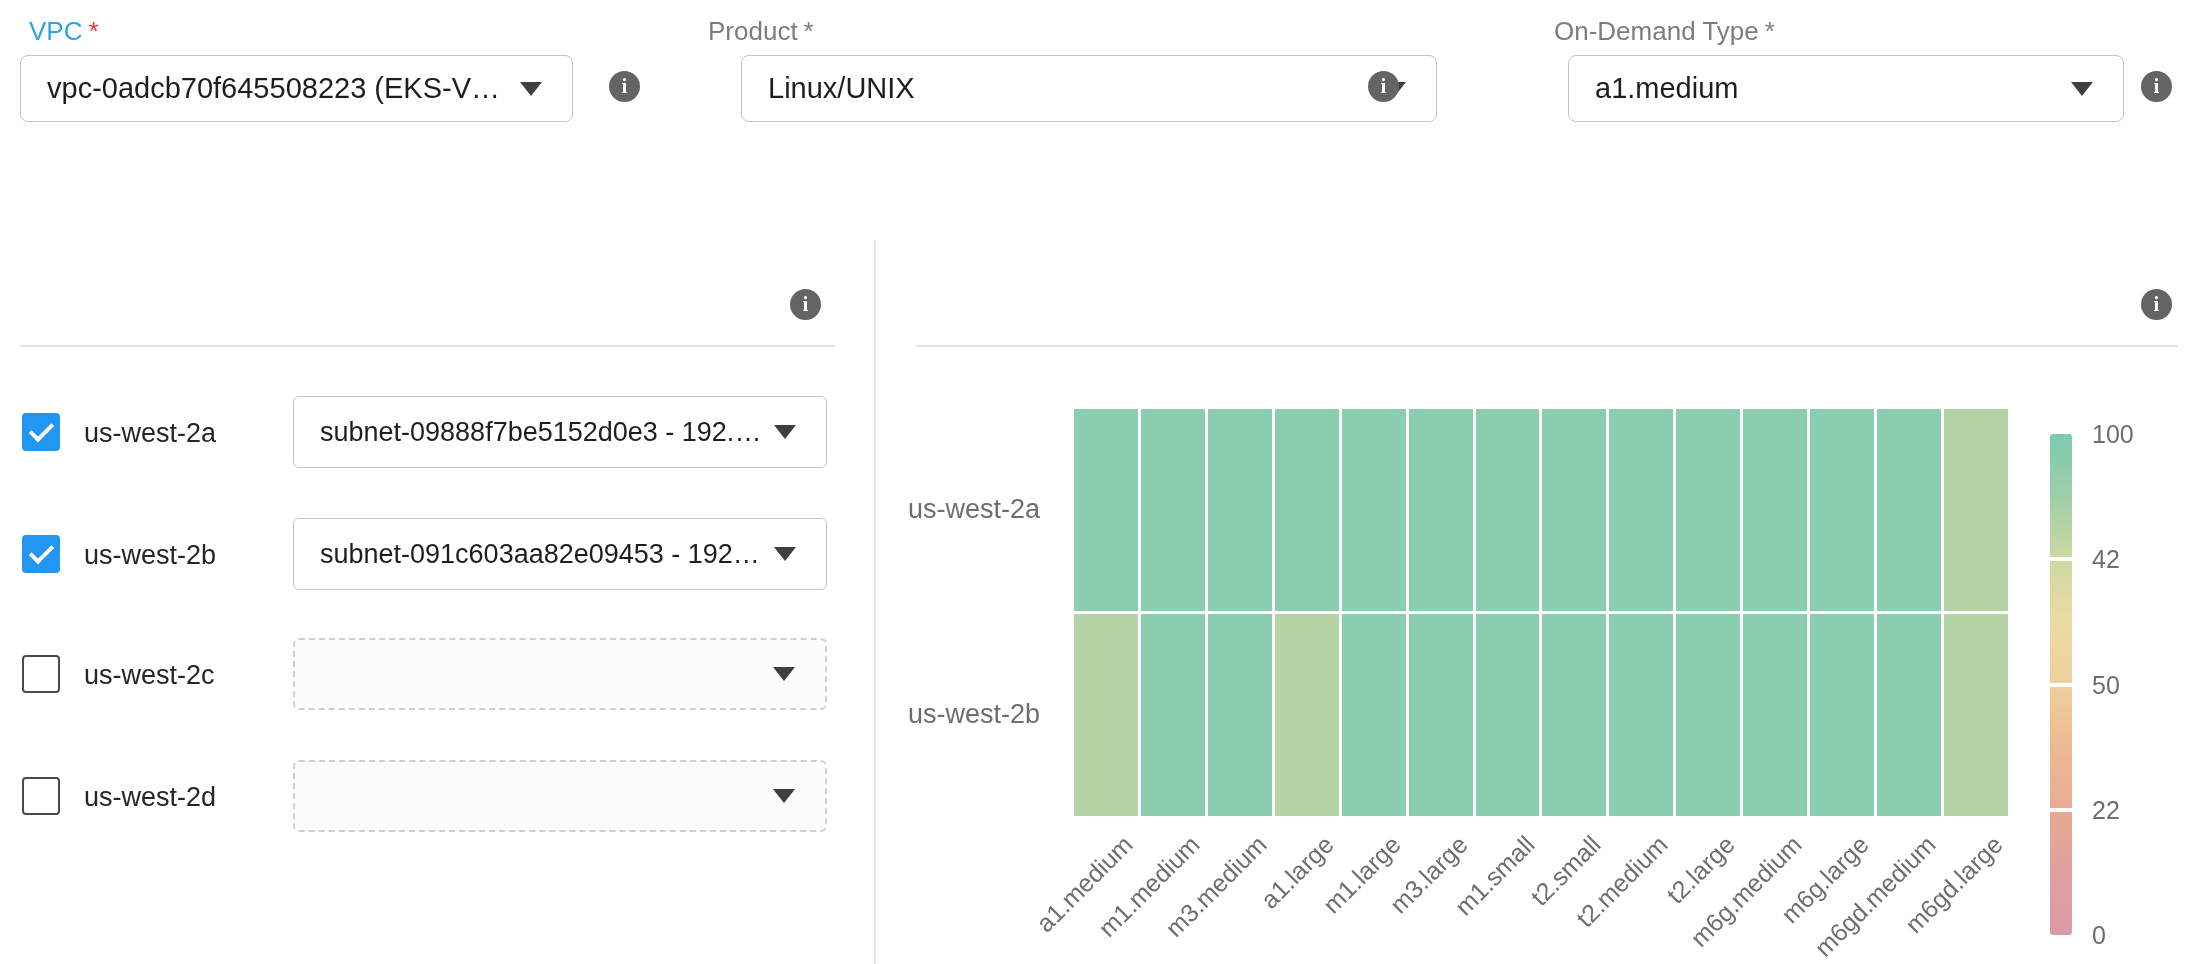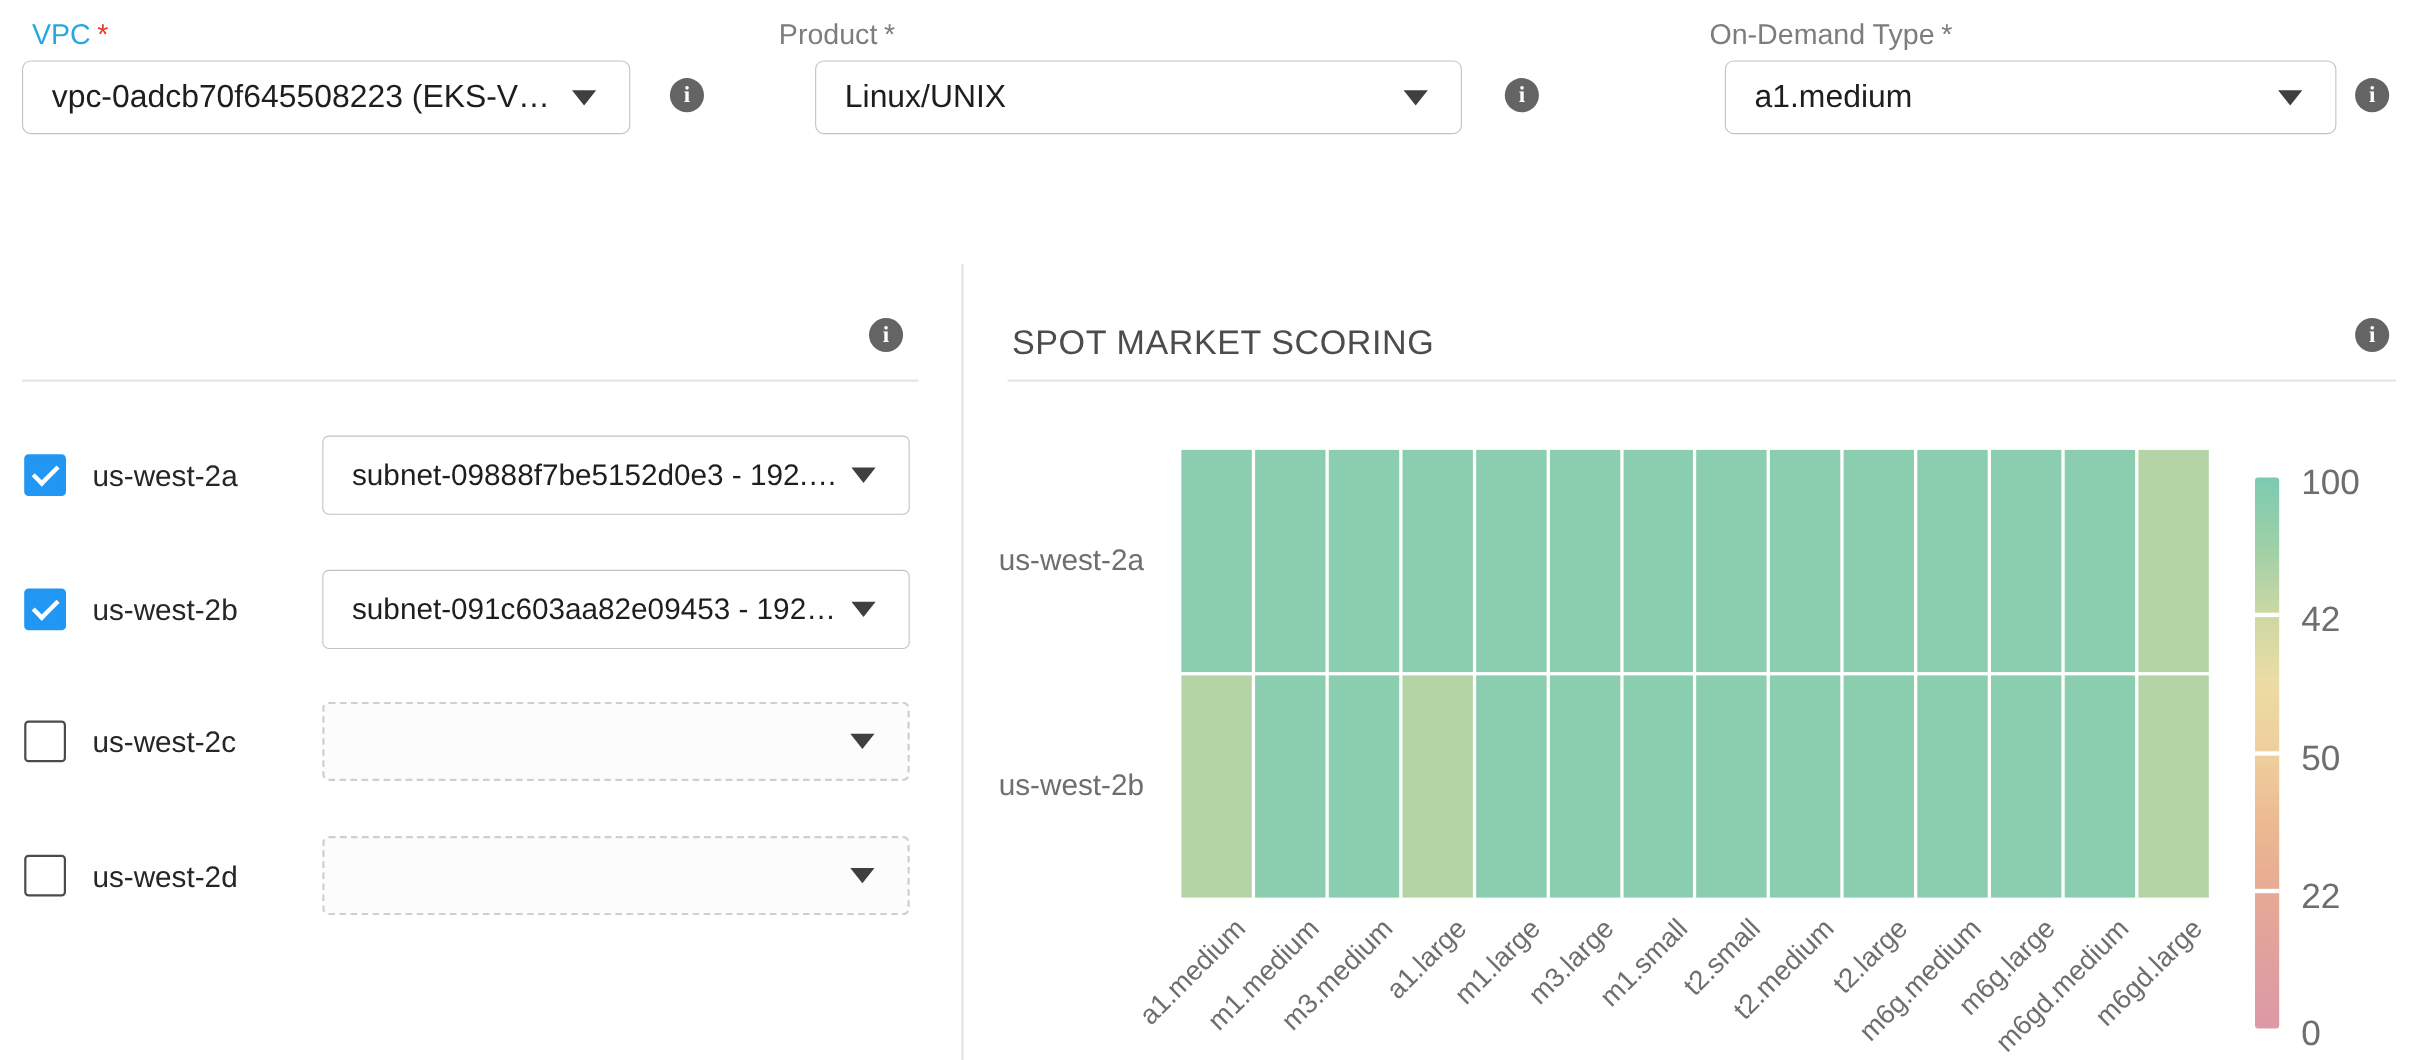--- a/index.html
+++ b/index.html
@@ -39,60 +39,59 @@
   .select.empty{border:2px dashed #cfcfcf;background:#fcfcfc;}
 
   
   .hm-grid{position:absolute;display:grid;gap:3px;}
   .hm-cell{width:100%;height:100%;}
   .hm-ylabel{position:absolute;text-align:right;font-size:27px;color:#6e6e6e;}
   .hm-xlabel{position:absolute;white-space:nowrap;font-size:25px;color:#6e6e6e;
              transform:translateX(-100%) rotate(-45deg);transform-origin:100% 0;}
   .cbar{position:absolute;border-radius:3px;}
   .cbar-gap{position:absolute;left:0;width:100%;height:4px;background:#fff;}
-  .cbar-tick{position:absolute;font-size:32px;color:#6e6e6e;}
+  .cbar-tick{position:absolute;font-size:25px;color:#6e6e6e;}
 </style>
 </head>
 <body>
 
 <div class="screen">
 
   <span class="field-label vpc" style="left:29px;top:16px">
     <span>VPC</span><span class="req">*</span>
   </span>
   <div class="select" style="left:20px;top:55px;width:553px;height:67px">
     <span class="value">vpc-0adcb70f645508223 (EKS-VPC)</span>
     <span class="caret"></span>
   </div>
   <span class="info" style="left:609px;top:71px">i</span>
 
   <span class="field-label" style="left:708px;top:16px">
     <span>Product</span><span class="req">*</span>
   </span>
-  <div class="select" style="left:741px;top:55px;width:588px;height:67px">
+  <div class="select" style="left:741px;top:55px;width:696px;height:67px">
     <span class="value">Linux/UNIX</span>
     <span class="caret"></span>
   </div>
   <span class="info" style="left:1368px;top:71px">i</span>
 
   <span class="field-label" style="left:1554px;top:16px">
     <span>On-Demand Type</span><span class="req">*</span>
   </span>
   <div class="select" style="left:1568px;top:55px;width:556px;height:67px">
     <span class="value">a1.medium</span>
     <span class="caret"></span>
   </div>
   <span class="info" style="left:2141px;top:71px">i</span>
 
   <div class="vr" style="left:874px;top:240px;height:724px"></div>
 
   <span class="info" style="left:790px;top:289px">i</span>
   <div class="hr" style="left:20px;top:345px;width:815px"></div>
 
-  <span class="section-title" style="left:920px;top:294px">SPOT MARKET SCORING</span>
   <span class="info" style="left:2141px;top:289px">i</span>
   <div class="hr" style="left:916px;top:345px;width:1262px"></div>
 
   <span class="checkbox az checked" style="left:22px;top:413px">
       <span class="check"></span>
     </span>
   <span class="az-zone-label" style="left:84px;top:418px">us-west-2a</span>
   <div class="select subnet" style="left:293px;top:396px;width:534px;height:72px">
     <span class="value">subnet-09888f7be5152d0e3 - 192.168…</span>
     <span class="caret"></span>

